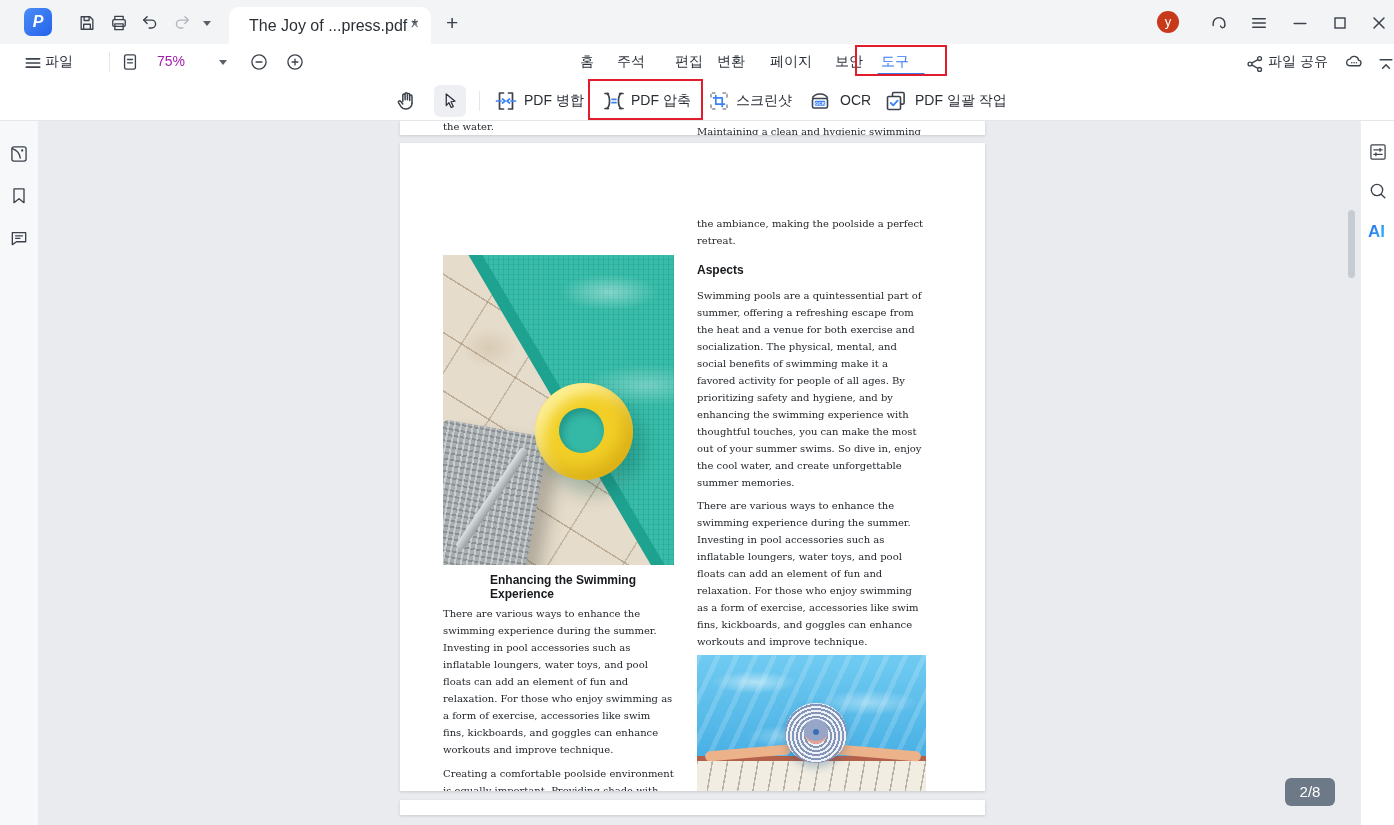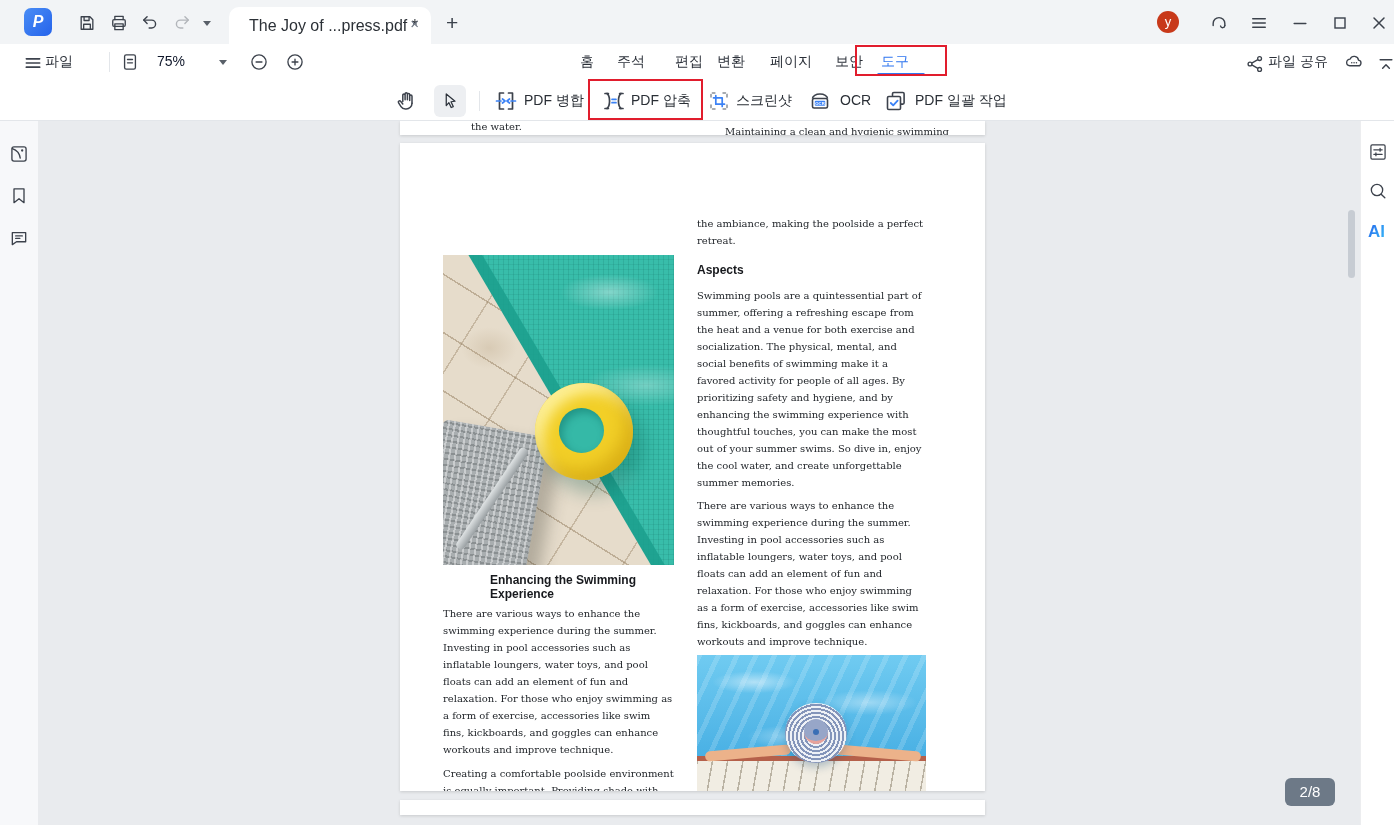--- a/index.html
+++ b/index.html
@@ -63,21 +63,21 @@
   .page { position:absolute; left:362px; width:585px; background:#fff;
           box-shadow:0 1px 3px rgba(0,0,0,.14); }
   .page1 { top:0; height:14px; overflow:hidden; }
   .page2 { top:22px; height:648px; overflow:hidden; }
   .page3 { top:679px; height:15px; }
   .serif { font-family:"DejaVu Serif", serif; font-size:10px; line-height:17px; color:#1d2126; }
   .col { position:absolute; }
   .doc-h { position:absolute; font-family:"Liberation Sans", sans-serif; font-weight:bold;
            font-size:12px; color:#17191d; }
   .doc-p { position:absolute; }
-  .tail { position:absolute; white-space:nowrap;margin-left:28px; }
+  .tail { position:absolute; white-space:nowrap; }
 
   
   .pool-img { position:absolute; left:0; top:112px; width:231px; height:310px; overflow:hidden;
               background:#38bdaa; }
   .pool-tex { position:absolute; inset:0;
     background-image:
       radial-gradient(70px 26px at 72% 12%, rgba(255,255,255,.38), transparent 70%),
       radial-gradient(90px 30px at 88% 42%, rgba(255,255,255,.30), transparent 70%),
       radial-gradient(80px 28px at 62% 72%, rgba(255,255,255,.20), transparent 70%),
       repeating-linear-gradient(90deg, rgba(0,70,62,.12) 0 1px, transparent 1px 5px),
@@ -216,21 +216,21 @@
     </span>
     <span class="mb-text" style="left:45px;">파일</span>
     <span class="vsep" style="left:109px; top:8px;"></span>
 
     <span class="tb-ico" style="left:120px; top:8px;">
       <svg viewBox="0 0 24 24" fill="none" stroke="#3c424c" stroke-width="1.6" stroke-linecap="round">
         <rect x="5.5" y="3.5" width="13" height="17" rx="2"></rect>
           <path d="M9 9h6M9 13h6"></path>
       </svg>
     </span>
-    <span class="mb-text" style="left:157px; color:#0f172a;">75%</span>
+    <span class="mb-text" style="left:157px; color:#a21caf;">75%</span>
     <span class="caret" style="left:219px; top:16px;"></span>
     <span class="tb-ico" style="left:249px; top:8px;">
       <svg viewBox="0 0 24 24" fill="none" stroke="#3c424c" stroke-width="1.6" stroke-linecap="round">
         <circle cx="12" cy="12" r="8.5"></circle>
           <path d="M8.5 12h7"></path>
       </svg>
     </span>
     <span class="tb-ico" style="left:285px; top:8px;">
       <svg viewBox="0 0 24 24" fill="none" stroke="#3c424c" stroke-width="1.6" stroke-linecap="round">
         <circle cx="12" cy="12" r="8.5"></circle>

